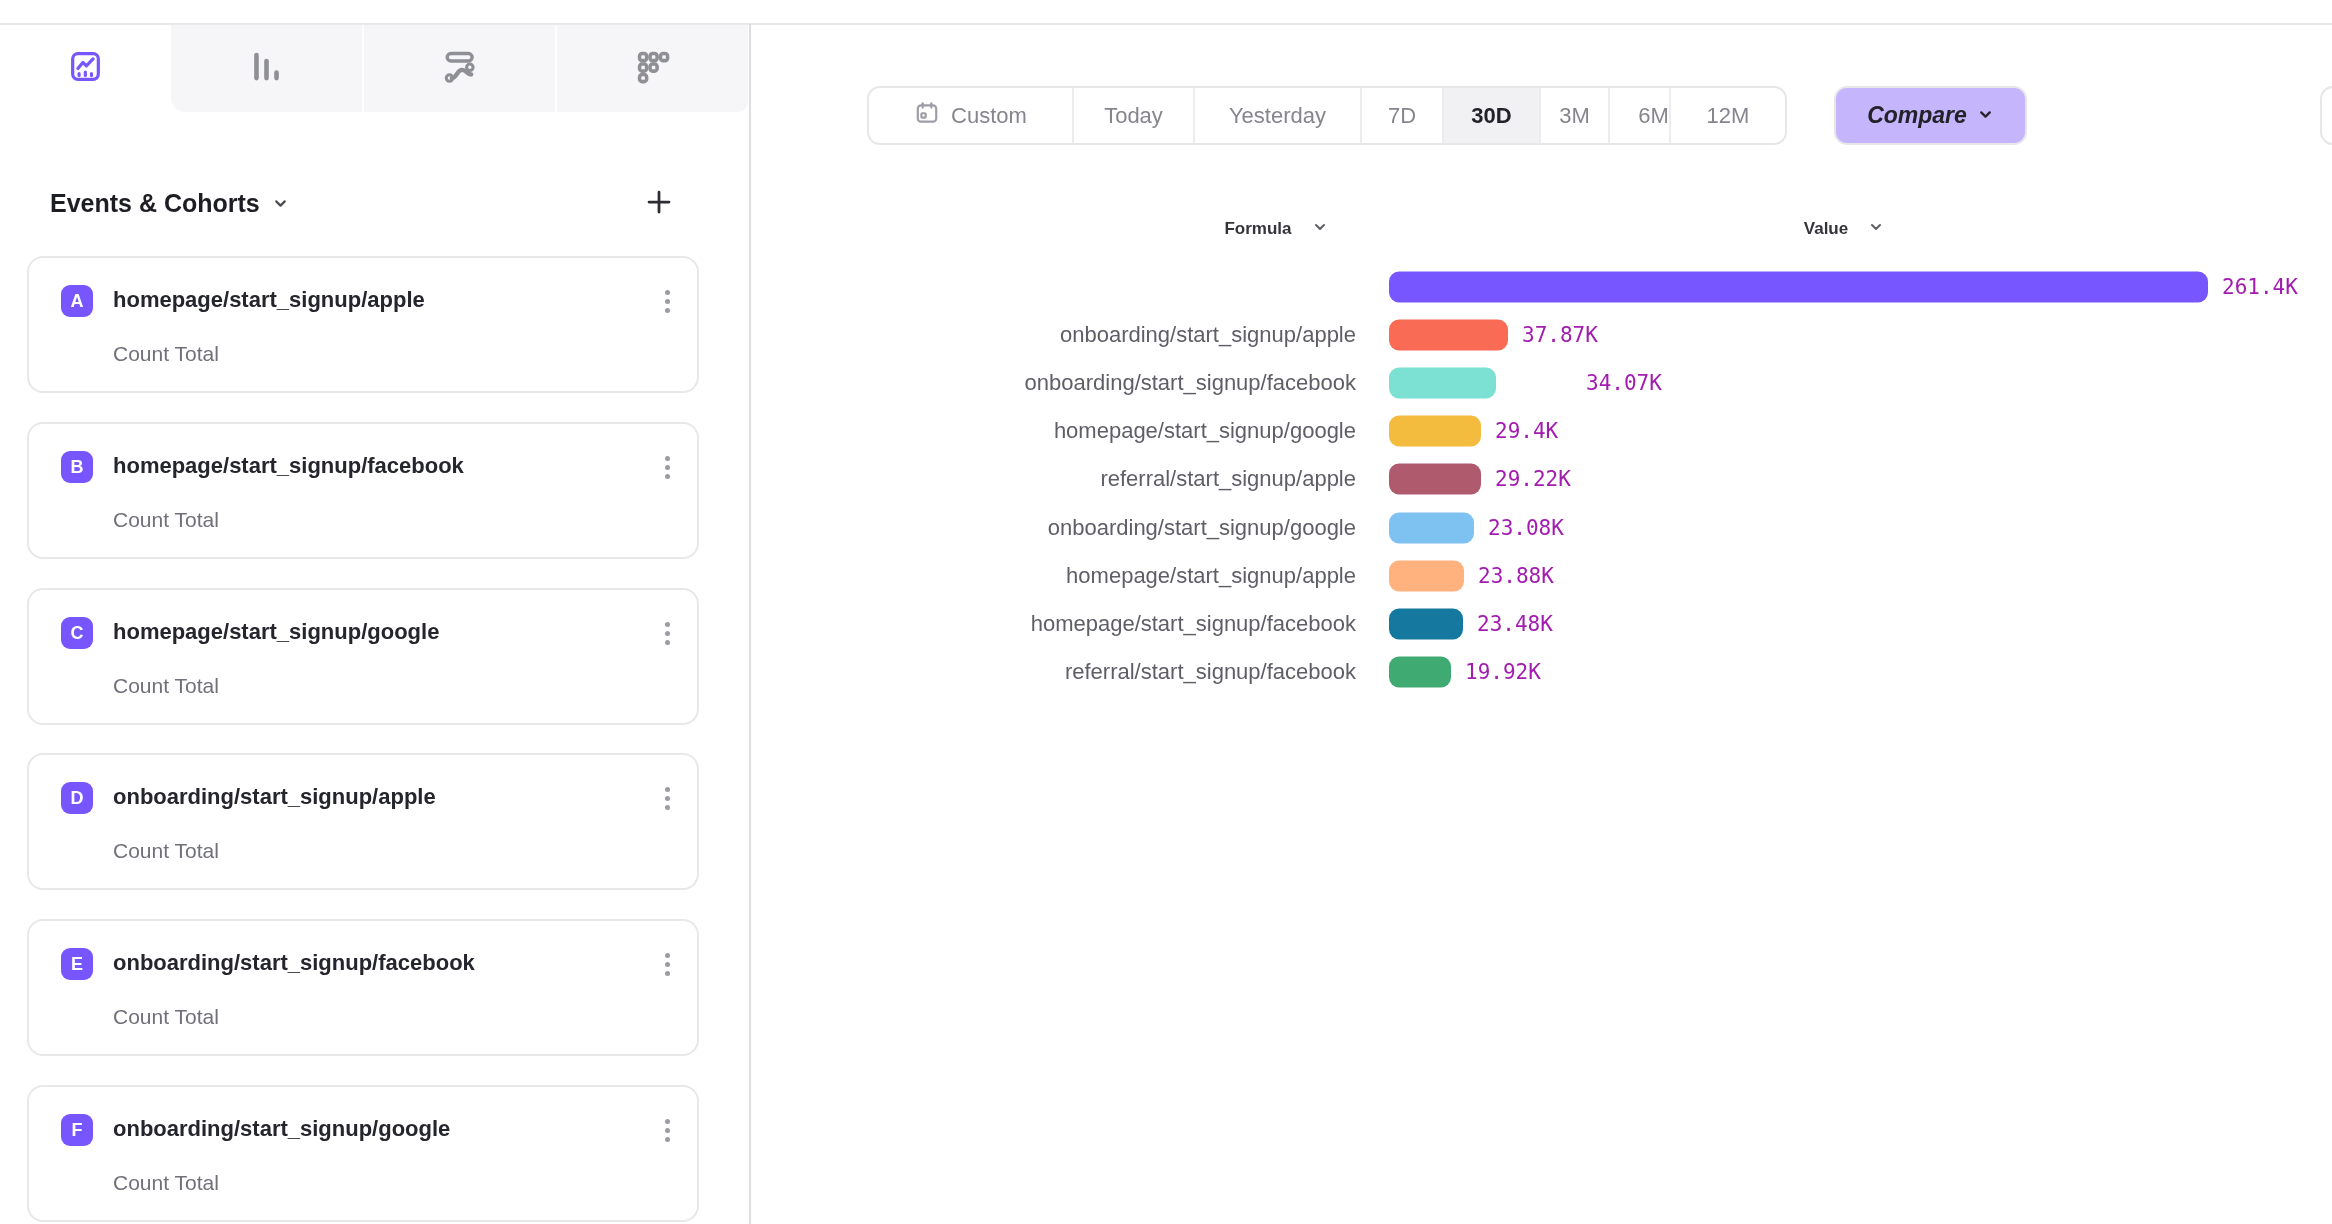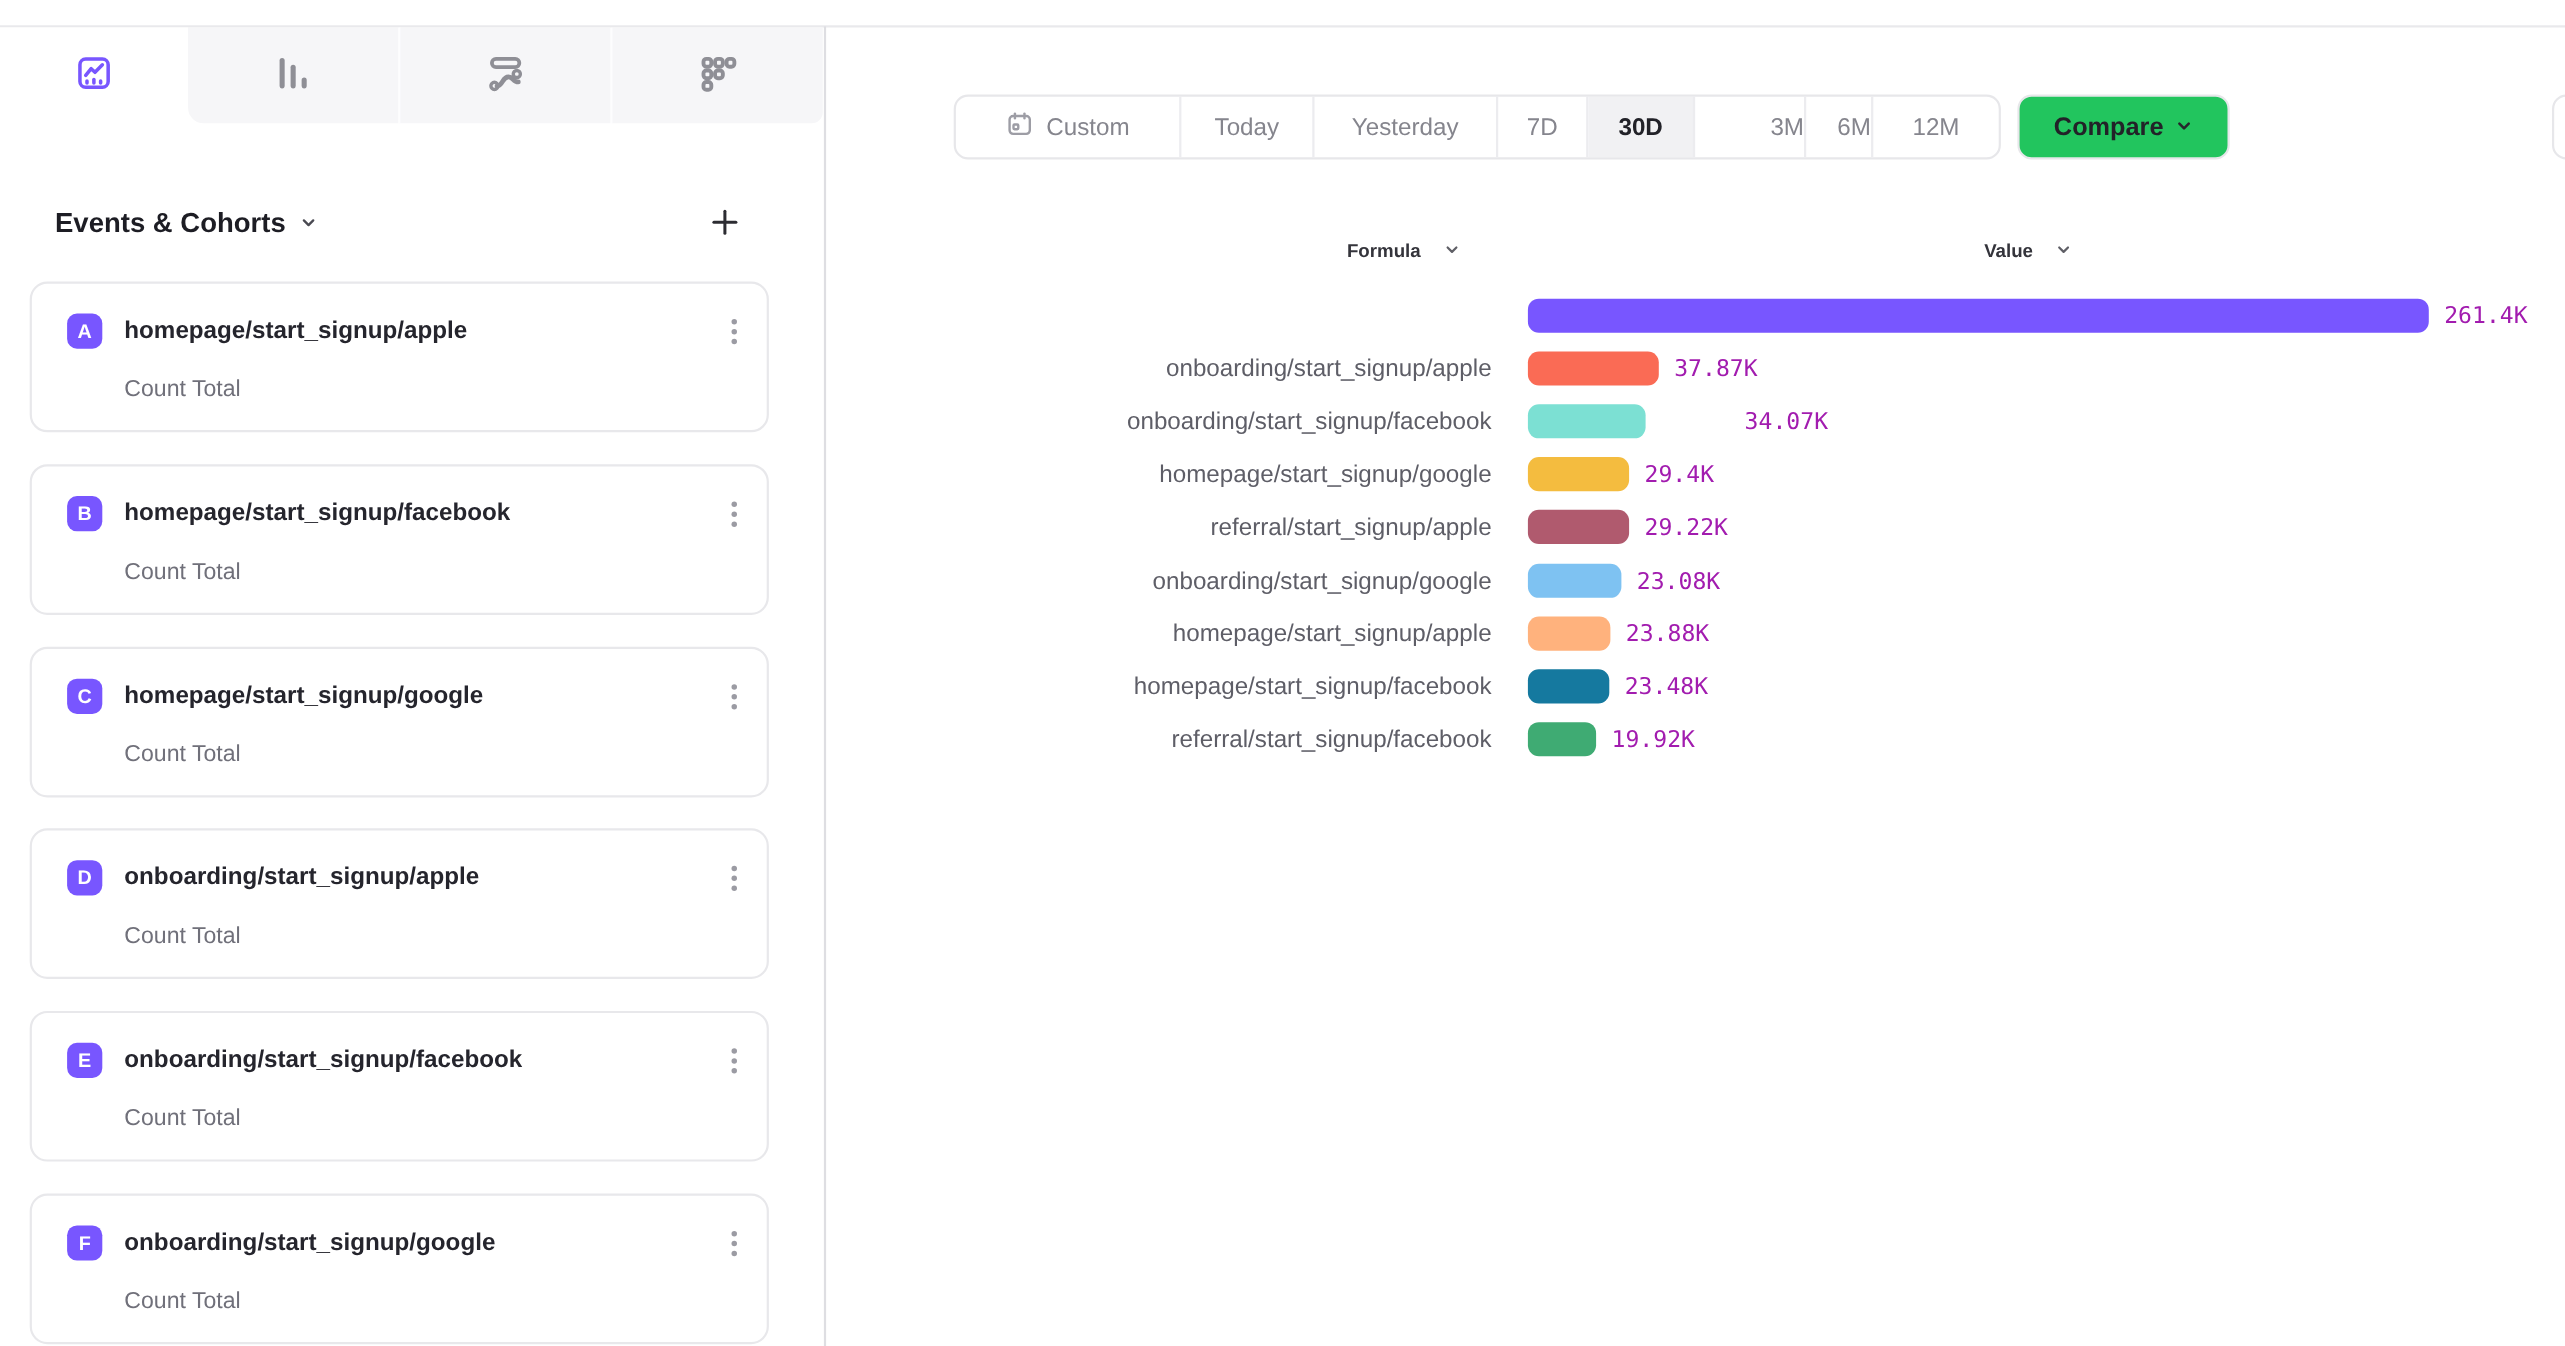--- a/index.html
+++ b/index.html
@@ -41,21 +41,21 @@
 
   
   .datebar{position:absolute;left:867px;top:86px;height:59px;display:flex;border:2px solid #e7e7ea;
     border-radius:13px;box-sizing:border-box;background:#fff;overflow:hidden;}
   .seg{display:flex;align-items:center;justify-content:center;gap:11px;font-size:22px;color:#85858d;
     border-right:2px solid #ececef;box-sizing:border-box;cursor:pointer;white-space:nowrap;}
   .seg:last-child{border-right:none;}
   .seg.active{background:#f1f1f3;color:#222228;font-weight:700;}
   .compare{position:absolute;left:1834px;top:86px;width:193px;height:59px;border:2px solid #e7e7ea;
     border-radius:13px;display:flex;align-items:center;justify-content:center;gap:10px;font-size:23px;
-    font-weight:700;color:#222228;box-sizing:border-box;background:#22c55e;cursor:pointer;}
+    font-weight:700;color:#222228;box-sizing:border-box;background:#c4b5fd;cursor:pointer;font-style:italic;}
   .edge-btn{position:absolute;left:2320px;top:86px;width:40px;height:59px;border:2px solid #e7e7ea;
     border-radius:13px;box-sizing:border-box;background:#fff;}
 
   
   .colhead{position:absolute;top:212px;width:212px;height:34px;display:flex;align-items:center;
     justify-content:center;gap:20px;font-size:17px;font-weight:600;color:#34343b;cursor:pointer;}
   .colhead.formula{left:1170px;}
   .colhead.value{left:1738px;}
 
   .crow{position:absolute;left:0;width:2332px;height:48px;}
@@ -212,21 +212,21 @@
     </div>
     <div class="seg" style="width: 167px;">
       <span>Yesterday</span>
     </div>
     <div class="seg" style="width: 82px;">
       <span>7D</span>
     </div>
     <div class="seg active" style="width: 97px;">
       <span>30D</span>
     </div>
-    <div class="seg" style="width: 101px; justify-content: flex-end;">
+    <div class="seg" style="width: 69px;">
       <span>3M</span>
     </div>
     <div class="seg" style="width: 61px; padding-left: 28px;">
       <span>6M</span>
     </div>
     <div class="seg" style="width: 114px;">
       <span>12M</span>
     </div>
   </div>
 <div class="compare">

